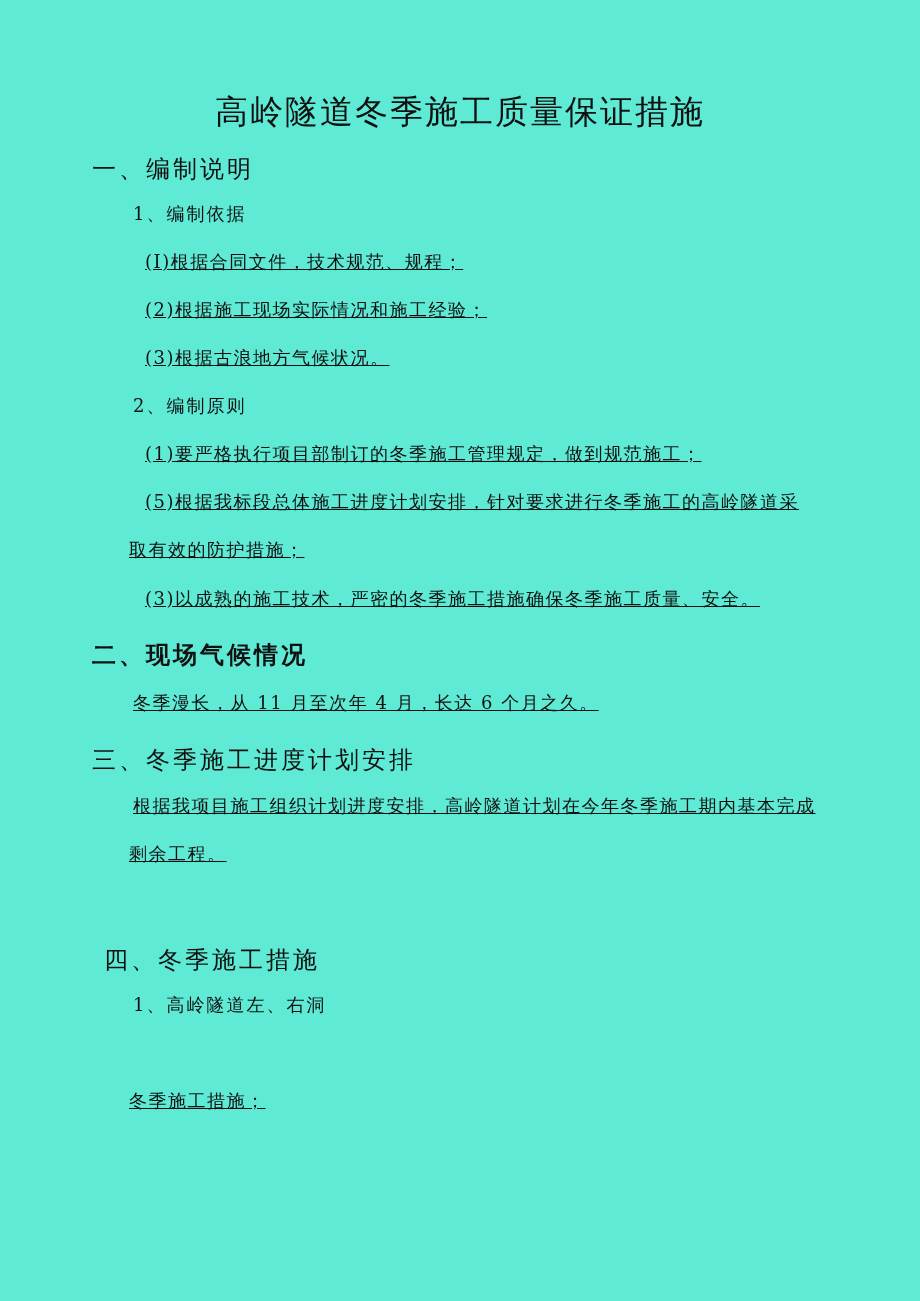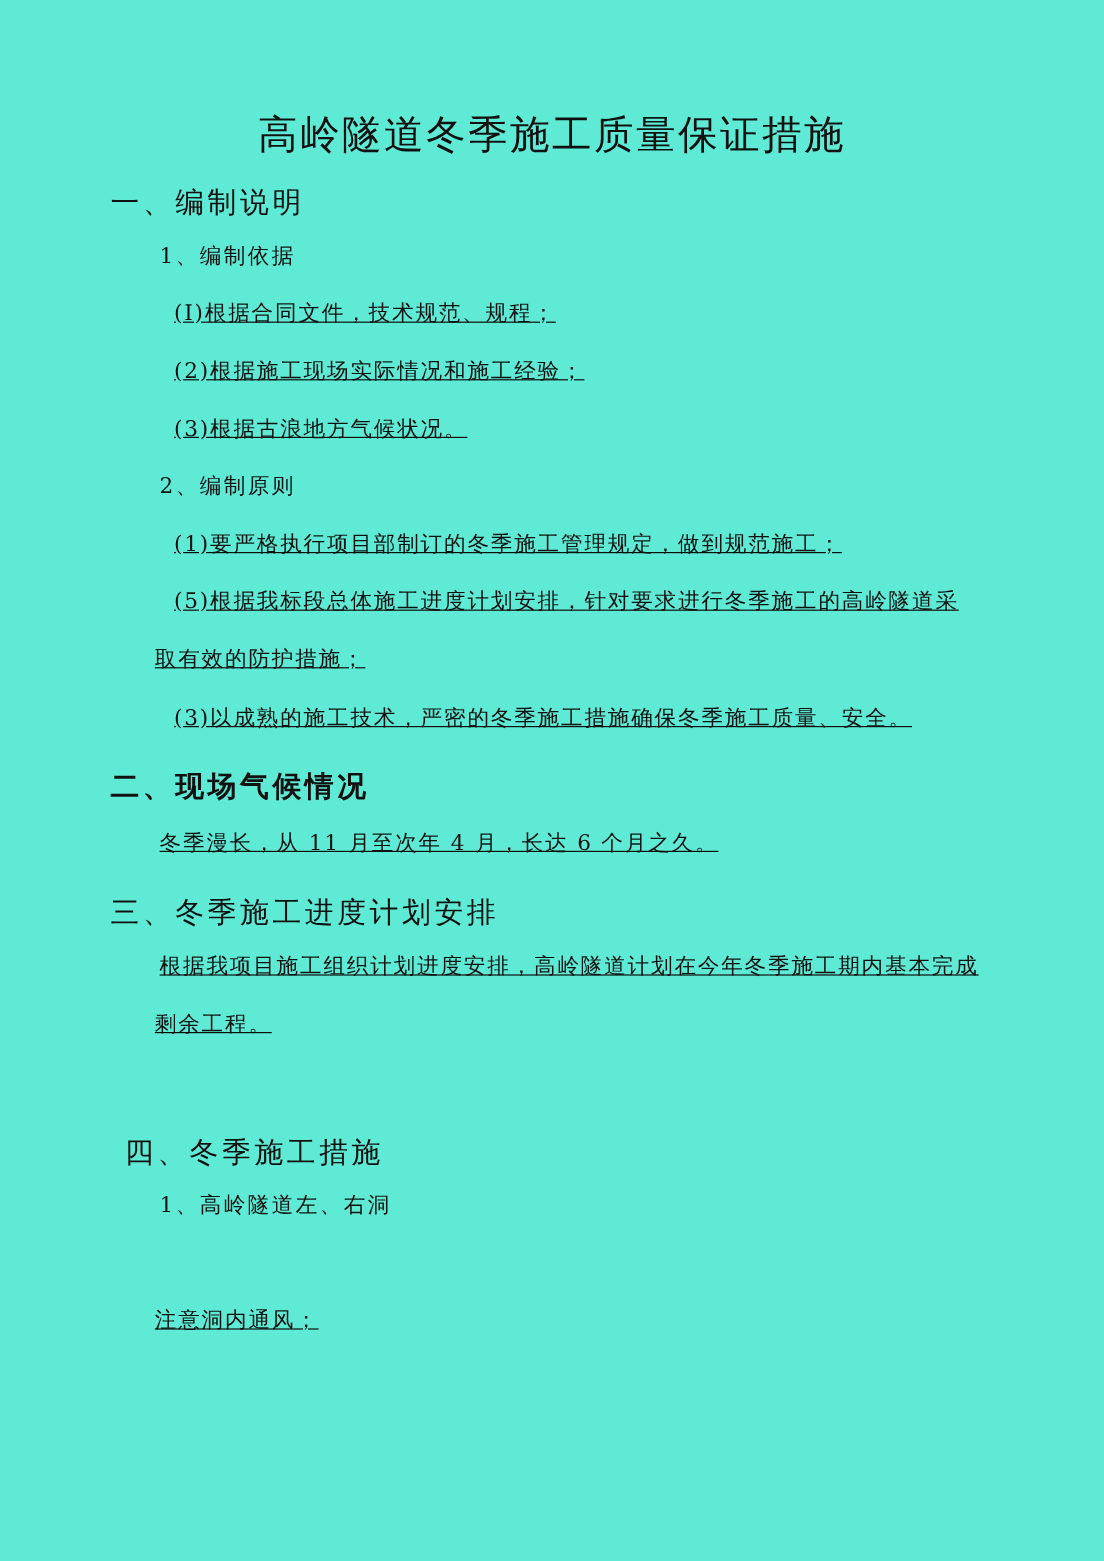--- a/index.html
+++ b/index.html
@@ -74,15 +74,15 @@
 
   <div class="line h1" style="top:643px;font-weight:bold;">二、现场气候情况</div>
   <div class="line p ind2" style="top:694px;">冬季漫长，从 11 月至次年 4 月，长达 6 个月之久。</div>
 
   <div class="line p ind2" style="top:797px;">根据我项目施工组织计划进度安排，高岭隧道计划在今年冬季施工期内基本完成</div>
   <div class="line h1" style="top:748px;">三、冬季施工进度计划安排</div>
   <div class="line p cont" style="top:845px;">剩余工程。</div>
 
   <div class="line h1" style="top:948px;margin-left:12px;">四、冬季施工措施</div>
   <div class="line h2" style="top:996px;">1、高岭隧道左、右洞</div>
-  <div class="line p cont" style="top:1092px;">注意洞内通风；</div>
+  <div class="line p cont" style="top:1092px;">冬季施工措施；</div>
 
 </div>
 
 </body></html>

